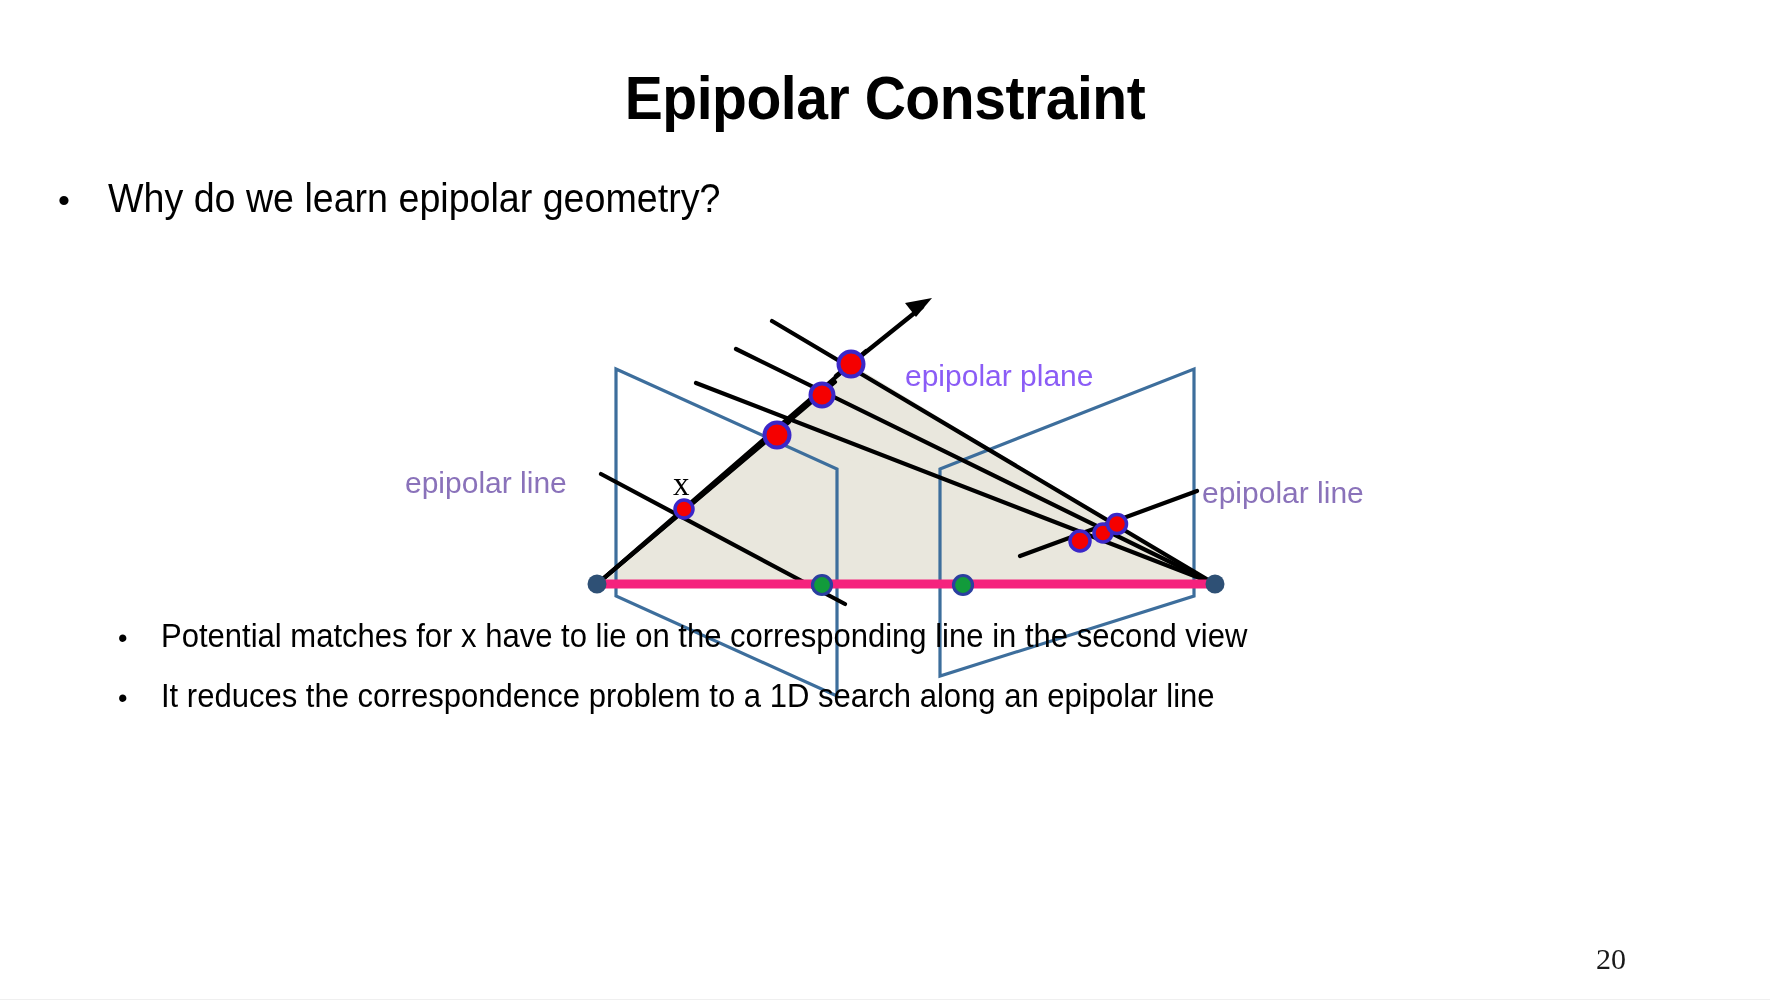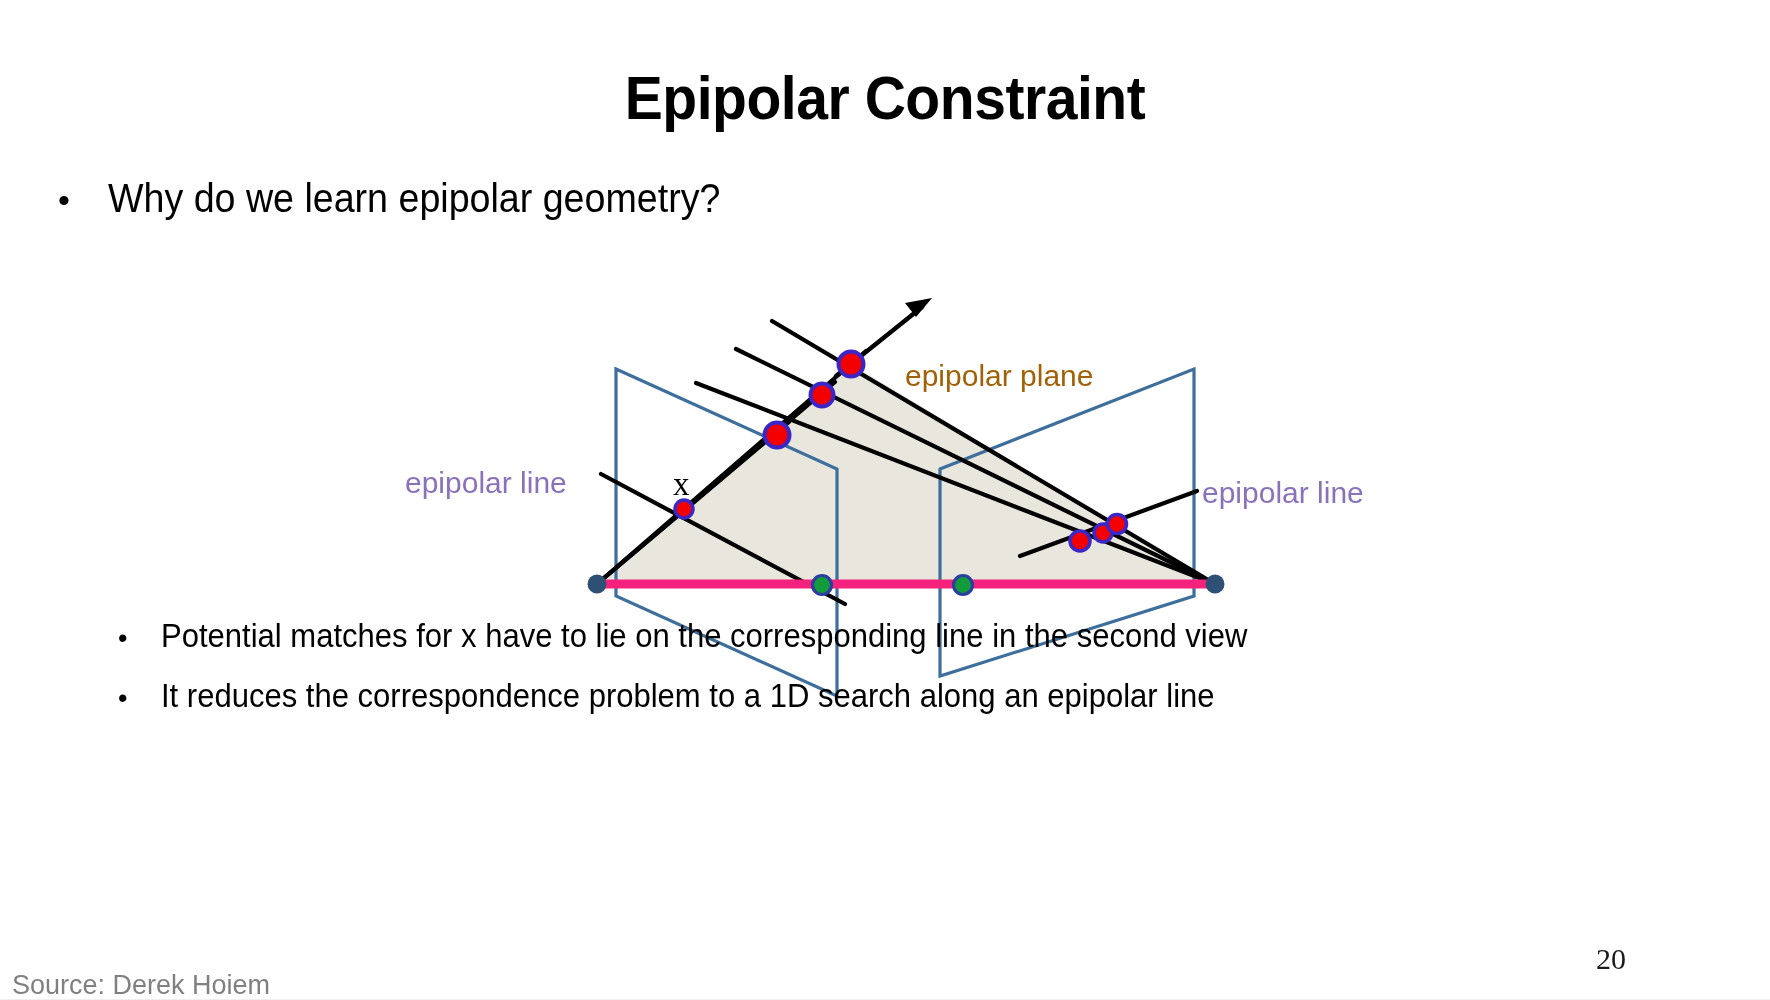--- a/index.html
+++ b/index.html
@@ -84,21 +84,21 @@
 
   .diag-label {
     position: absolute;
     white-space: nowrap;
     font-family: "Liberation Sans", "DejaVu Sans", sans-serif;
   }
   #label-epipolar-plane {
     left: 905px;
     top: 355px;
     font-size: 30px;
-    color: #a16207;
+    color: #8b5cf6;
   }
   #label-epipolar-line-left {
     left: 405px;
     top: 462px;
     font-size: 30px;
     color: #8a72ba;
   }
   #label-epipolar-line-right {
     left: 1202px;
     top: 472px;
@@ -233,17 +233,16 @@
     <span class="bullet-text">Potential matches for x have to lie on the corresponding line in the second view</span>
   </div>
 
   <div class="bullet-row" id="bullet-b2">
     <span class="bullet-dot">•</span>
     <span class="bullet-text">It reduces the correspondence problem to a 1D search along an epipolar line</span>
   </div>
 
   <div id="page-number">20</div>
 
-  <div id="footer-source">Source: Derek Hoiem</div>
 
   <div id="footer-rule"></div>
 
 </div>
 
 </body></html>

